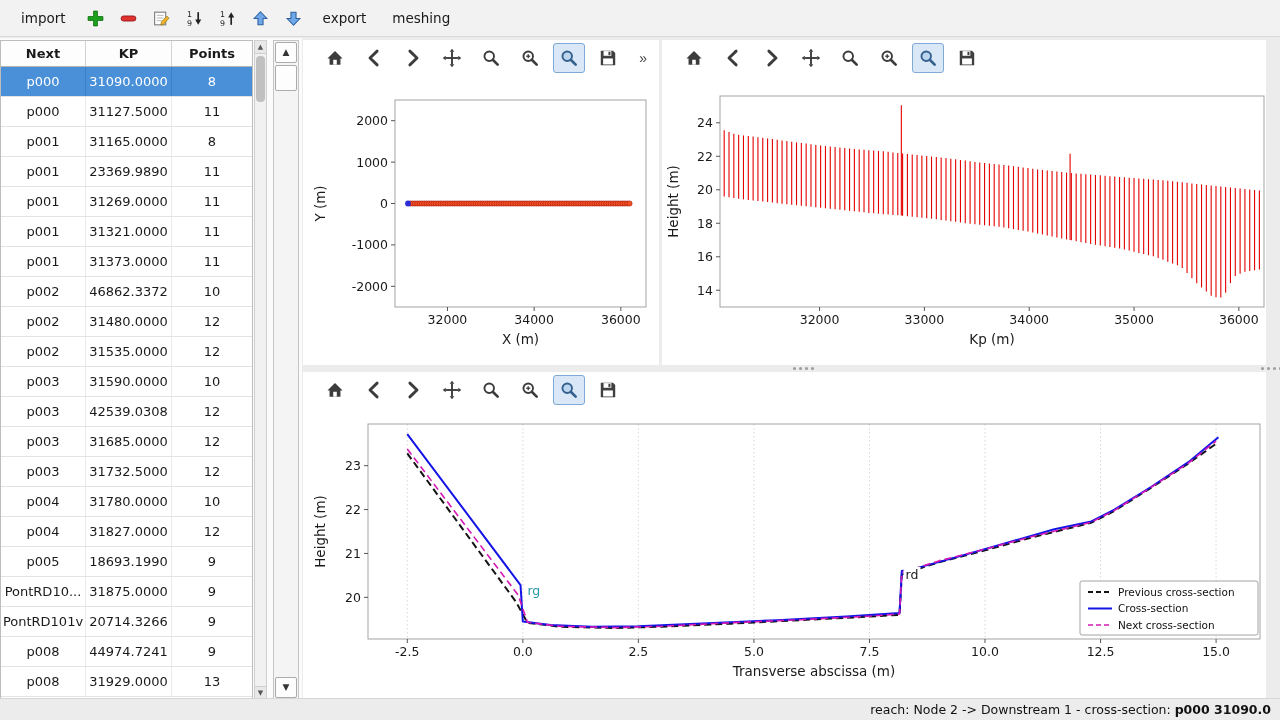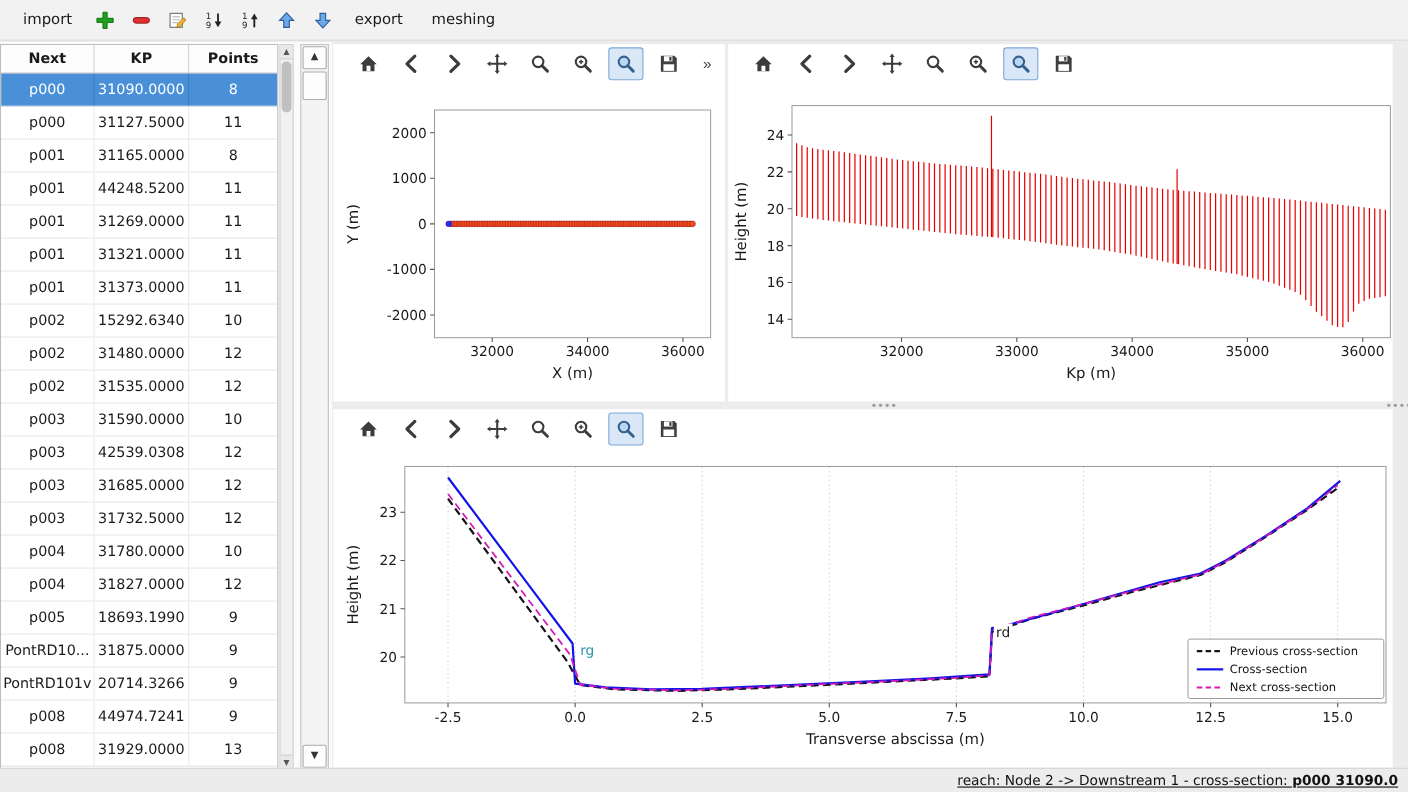--- a/index.html
+++ b/index.html
@@ -78,21 +78,21 @@
 
   
   .splitter { position:absolute; left:303px; top:365px; width:977px; height:7px; background:#ececec; }
   .splitter .dots { position:absolute; top:2px; display:flex; gap:3px; }
   .splitter .d1 { left:490px; } .splitter .d2 { left:958px; }
   .dot { width:3px; height:3px; border-radius:50%; background:#9b9b9b; }
 
   
   .status-bar { position:absolute; left:0; right:0; bottom:0; height:22px;
     background:#ececec; border-top:1px solid #d6d6d6; font-size:12.5px; line-height:21px;
-    text-align:right; padding-right:9px; color:#111;text-decoration:underline; }
+    text-align:right; padding-right:9px; color:#111; }
   .status-bar b { font-weight:bold; }
 </style>
 </head>
 <body>
 
 <div class="app-toolbar">
   <button class="tool-text-btn">import</button>
   <button class="icon-btn">
     <svg viewBox="0 0 18 18">
         <path d="M7.2 2h3.6v5.2H16v3.6h-5.2V16H7.2v-5.2H2V7.2h5.2Z" fill="#1fa11f" stroke="#0c6e0c" stroke-width="0.8"></path>
@@ -160,41 +160,41 @@
           <span class="col-kp">31127.5000</span>
           <span class="col-pts">11</span>
         </div>
         <div class="trow">
           <span class="col-name">p001</span>
           <span class="col-kp">31165.0000</span>
           <span class="col-pts">8</span>
         </div>
         <div class="trow">
           <span class="col-name">p001</span>
-          <span class="col-kp">44248.5200</span>
+          <span class="col-kp">23369.9890</span>
           <span class="col-pts">11</span>
         </div>
         <div class="trow">
           <span class="col-name">p001</span>
           <span class="col-kp">31269.0000</span>
           <span class="col-pts">11</span>
         </div>
         <div class="trow">
           <span class="col-name">p001</span>
           <span class="col-kp">31321.0000</span>
           <span class="col-pts">11</span>
         </div>
         <div class="trow">
           <span class="col-name">p001</span>
           <span class="col-kp">31373.0000</span>
           <span class="col-pts">11</span>
         </div>
         <div class="trow">
           <span class="col-name">p002</span>
-          <span class="col-kp">15292.6340</span>
+          <span class="col-kp">46862.3372</span>
           <span class="col-pts">10</span>
         </div>
         <div class="trow">
           <span class="col-name">p002</span>
           <span class="col-kp">31480.0000</span>
           <span class="col-pts">12</span>
         </div>
         <div class="trow">
           <span class="col-name">p002</span>
           <span class="col-kp">31535.0000</span>

